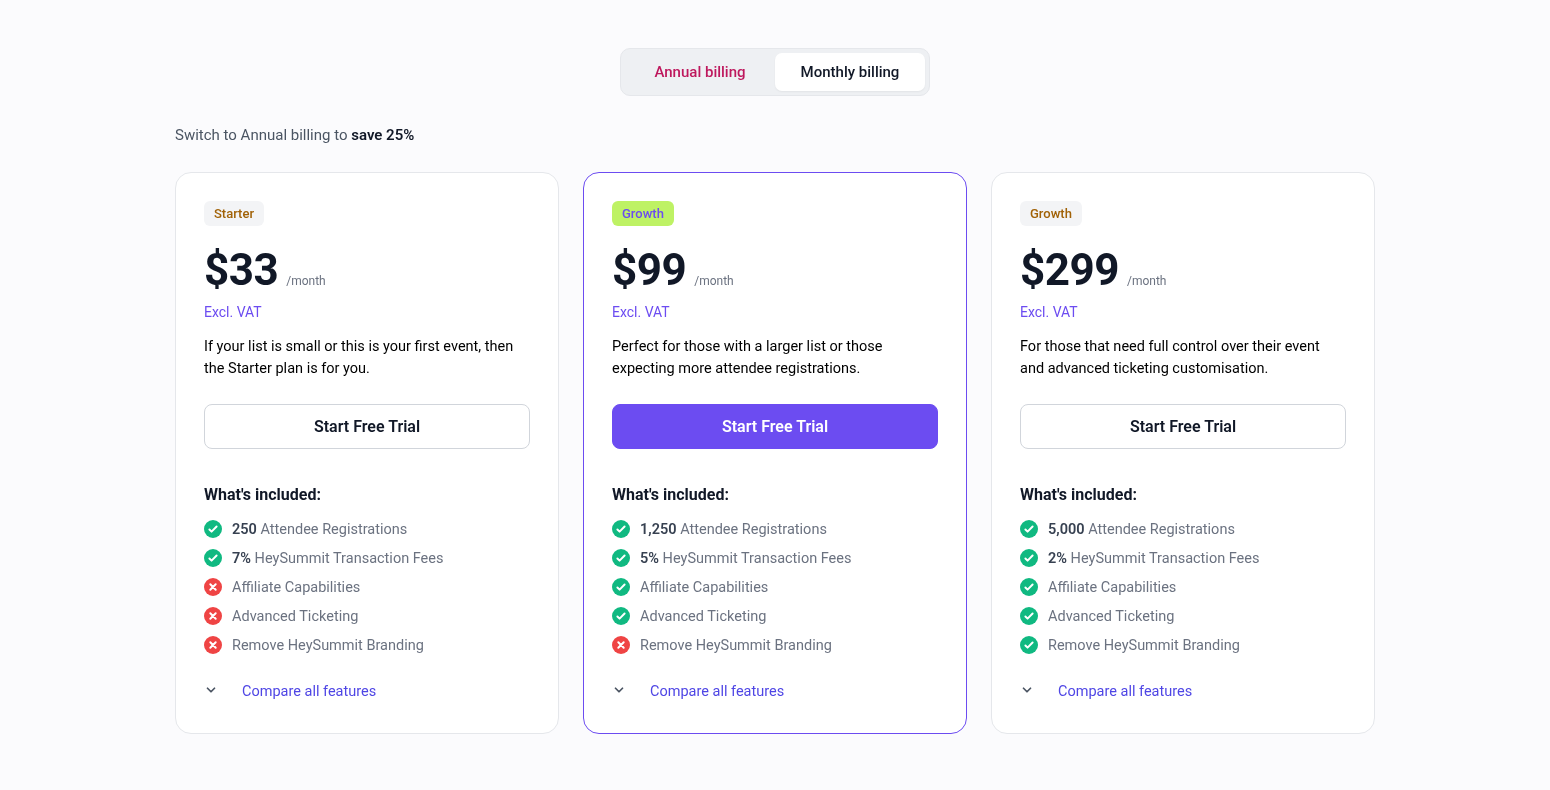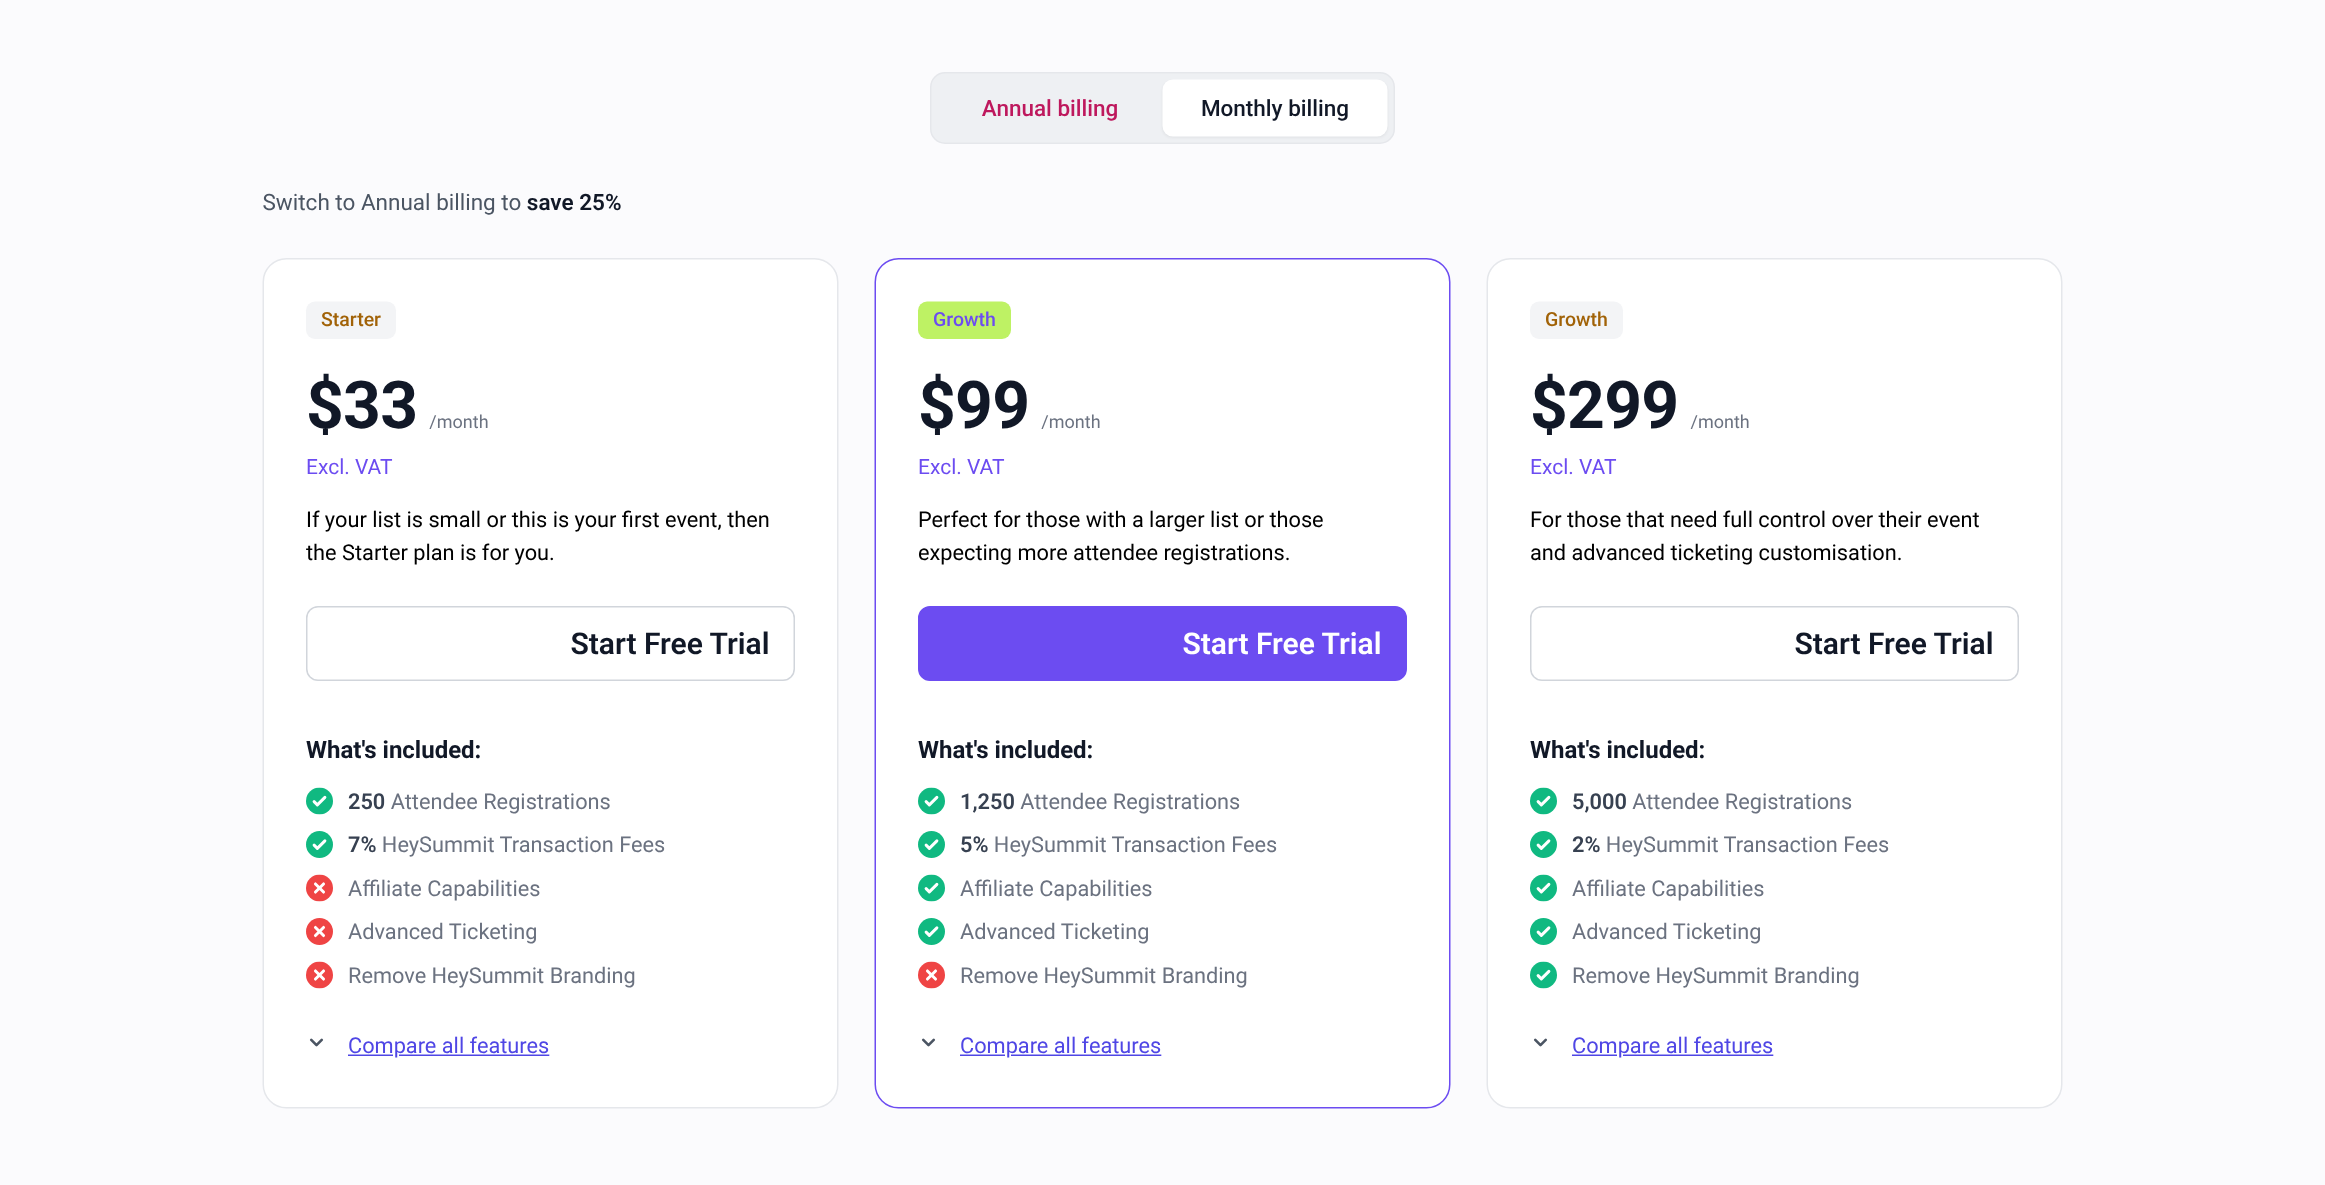--- a/index.html
+++ b/index.html
@@ -70,41 +70,39 @@
   .vat { color: #6c4cf1; font-size: 14px; margin-top: 8px; }
   .desc { color: #000000; font-size: 14.5px; line-height: 1.55; margin-top: 16px; min-height: 46px; }
   .cta {
     display: block;
     width: 100%;
     background: #ffffff;
     color: #111827;
     border: 1px solid #d1d5db;
     border-radius: 8px;
     padding: 12px 16px;
-    font-size: 20px;
+    font-size: 16px;
     font-weight: 600;
     margin-top: 22px;
     cursor: pointer;
     font-family: inherit;
-    text-align: right;
   }
   .plan.highlight .cta { background: #6c4cf1; color: #ffffff; border-color: #6c4cf1; }
   .included-title { font-size: 16px; font-weight: 700; color: #111827; margin-top: 36px; margin-bottom: 16px; }
   .feature-list { list-style: none; }
   .feature-list li { display: flex; align-items: center; gap: 10px; font-size: 14.5px; color: #6b7280; margin-bottom: 11px; }
   .feature-list li strong { color: #374151; font-weight: 600; }
   .icon-wrap { width: 18px; height: 18px; flex-shrink: 0; display:inline-flex; align-items:center; justify-content:center; }
   .compare {
     display: inline-flex;
-    align-items: flex-end;
-    gap: 14px;
+    align-items: flex-start;
+    gap: 24px;
     margin-top: 18px;
     color: #4f46e5;
     font-size: 14.5px;
-    text-decoration: underline;
     cursor: pointer;
   }
   .chev { color: #4b5563; }
 </style>
 </head>
 <body>
 
 <div class="container">
 
   <div class="billing-toggle">

